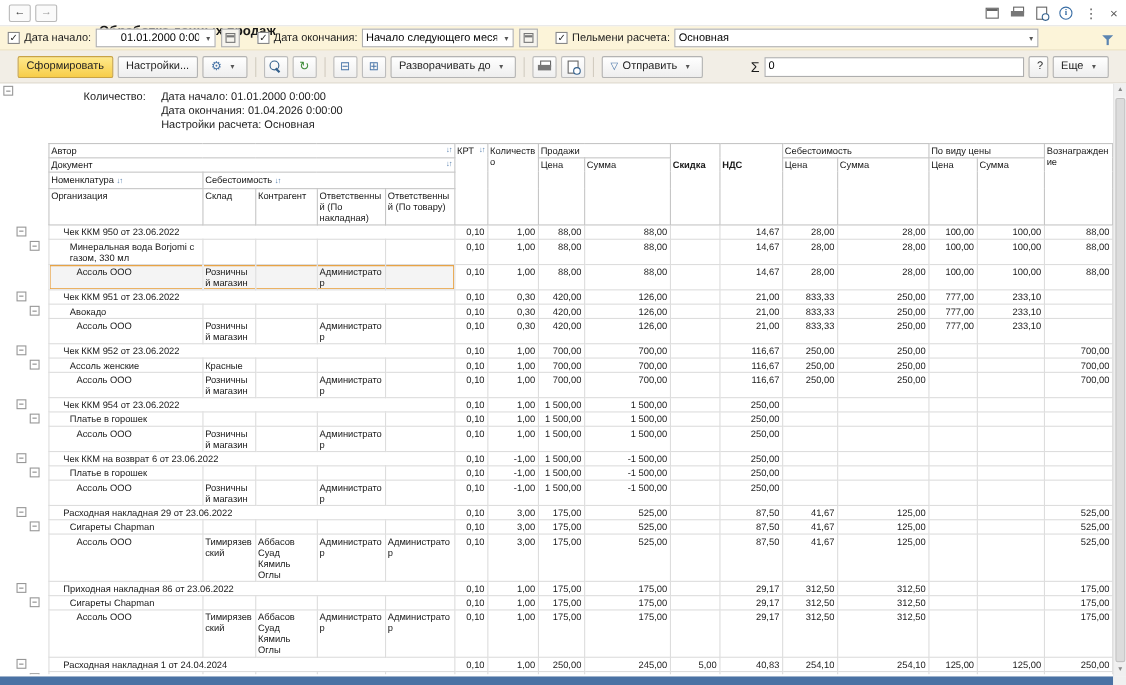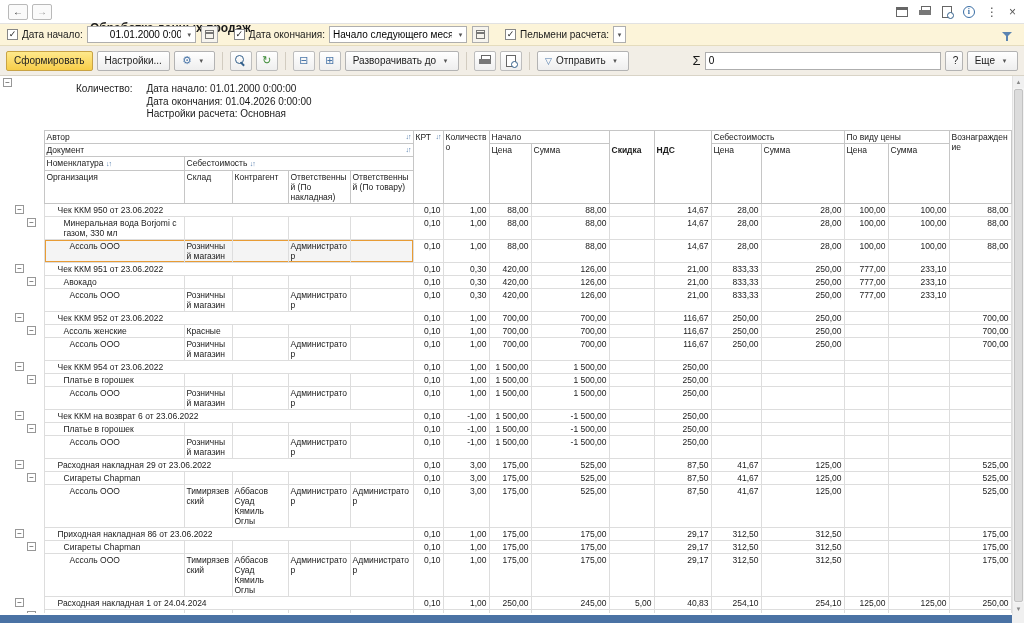--- a/index.html
+++ b/index.html
@@ -41,21 +41,21 @@
   .ico-cal { width:9px; height:9px; border:1px solid #777; position:relative; }
   .ico-cal::before { content:''; position:absolute; left:0; right:0; top:1px; height:2px; background:#777; }
   .funnelbtn { margin-left:auto; width:20px; height:18px; display:flex; align-items:center;
     justify-content:center; border:1px solid transparent; }
   .ico-funnel { width:0; height:0; border-left:5px solid transparent; border-right:5px solid transparent;
     border-top:5px solid #5b84b1; position:relative; }
   .ico-funnel::after { content:''; position:absolute; left:-1px; top:-1px; width:2px; height:5px; background:#5b84b1; }
 
   
   .toolbar { height:30px; background:#f2eee6; border-bottom:1px solid #d9d4c7;
-    display:flex; align-items:center; padding:0 6px; gap:4px; font-size:10px; }
+    display:flex; align-items:center; padding:0 16px; gap:4px; font-size:10px; }
   .tbtn { height:20px; border:1px solid #b3b3b3; border-radius:2px; background:linear-gradient(#fff,#eee);
     display:flex; align-items:center; gap:4px; padding:0 7px; color:#222; }
   .tbtn.generate { background:linear-gradient(#ffe98c,#f7cd49); border-color:#c8a345; }
   .ibtn { width:22px; height:20px; border:1px solid #bdbdbd; border-radius:2px;
     background:linear-gradient(#fff,#efefef); display:flex; align-items:center; justify-content:center; }
   .sep { width:1px; height:18px; background:#d2ccc0; margin:0 3px; flex:none; }
   .ico-mag { width:11px; height:11px; position:relative; }
   .ico-mag::before { content:''; position:absolute; width:7px; height:7px; border:1.5px solid #33608c;
     border-radius:50%; left:0; top:0; }
   .ico-mag::after { content:''; position:absolute; width:5px; height:1.5px; background:#33608c;
@@ -145,20 +145,21 @@
       <span class="dd">▾</span>
     </span>
     <span class="calbtn">
         <span class="ico-cal"></span>
       </span>
   </div>
   <div class="fgroup">
     <span class="chk">✓</span>
     <span>Пельмени расчета:</span>
     <span class="inputwrap">
+      <input style="width: 318px;" value="Основная">
       <span class="dd">▾</span>
     </span>
   </div>
   <div class="funnelbtn">
     <span class="ico-funnel"></span>
   </div>
 </div>
 
 <div class="toolbar">
   <div class="tbtn generate">Сформировать</div>
@@ -248,21 +249,21 @@
 
       <tr class="hrow">
         <td class="gutter-cell" rowspan="4"></td>
         <td class="hc" colspan="5">
           <span>Автор</span><span class="sort fr">↓↑</span>
         </td>
         <td class="hc" rowspan="4">
           <span>КРТ</span><span class="sort fr">↓↑</span>
         </td>
         <td class="hc" rowspan="4">Количество</td>
-        <td class="hc" colspan="2">Начало</td>
+        <td class="hc" colspan="2">Продажи</td>
         <td class="hc pt" rowspan="4">Скидка</td>
         <td class="hc pt" rowspan="4">НДС</td>
         <td class="hc" colspan="2">Себестоимость</td>
         <td class="hc" colspan="2">По виду цены</td>
         <td class="hc" rowspan="4">Вознаграждение</td>
       </tr>
 
       <tr class="hrow">
         <td class="hc" colspan="5">
           <span>Документ</span><span class="sort fr">↓↑</span>

